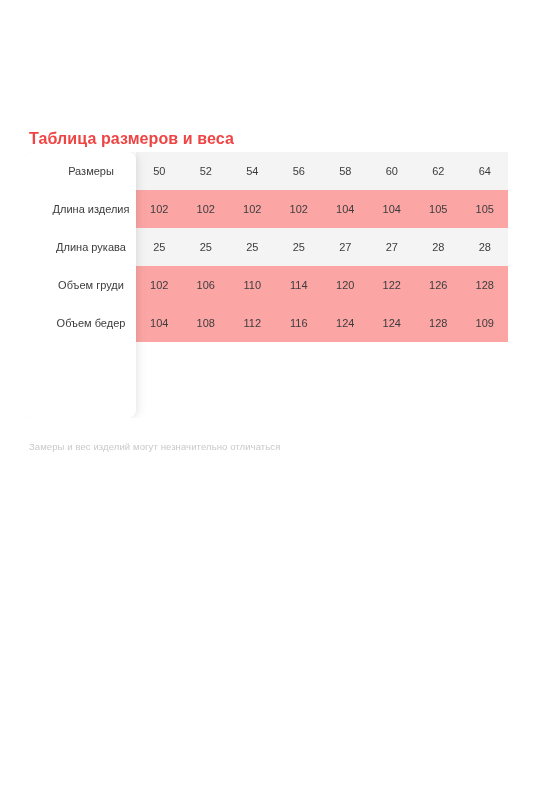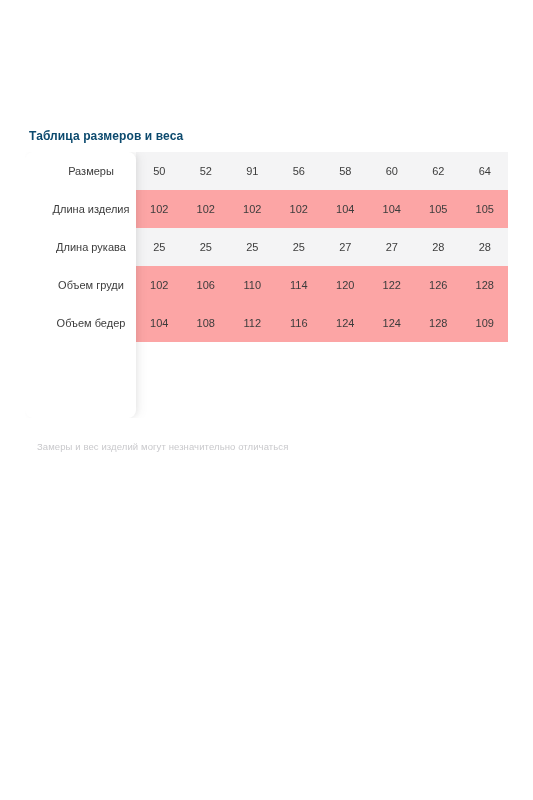--- a/index.html
+++ b/index.html
@@ -27,23 +27,23 @@
     position: absolute;
     left: 0;
     top: 0;
     width: 533px;
   }
 
   .block-title {
     position: absolute;
     left: 29px;
     top: 118px;
-    font-size: 12px;
+    font-size: 16px;
     font-weight: bold;
-    color: #0c4a6e;
+    color: #ef4444;
     letter-spacing: 0.1px;
     line-height: 16px;
     white-space: nowrap;
   }
 
   
   .table-wrap {
     position: absolute;
     left: 25px;
     top: 152px;
@@ -103,21 +103,21 @@
     background: #ffffff;
     border-radius: 8px;
     box-shadow: 2px 0 5px rgba(0, 0, 0, 0.055),
                 6px 0 10px rgba(0, 0, 0, 0.030);
     z-index: 1;
     pointer-events: none;
   }
 
   .table-note {
     position: absolute;
-    left: 37px;
+    left: 29px;
     top: 430px;
     font-size: 9.5px;
     color: #c9c9cc;
     line-height: 14px;
     letter-spacing: 0.1px;
     white-space: nowrap;
   }
 </style>
 </head>
 <body>
@@ -142,21 +142,21 @@
           <col class="c-val">
             <col class="c-val">
             <col class="c-val">
             <col class="c-val">
         </colgroup>
         <tbody>
             <tr class="stripe">
               <td class="label-cell">Размеры</td>
               <td>50</td>
               <td>52</td>
-              <td>91</td>
+              <td>54</td>
               <td>56</td>
               <td>58</td>
               <td>60</td>
               <td>62</td>
               <td>64</td>
             </tr>
             <tr class="plain">
               <td class="label-cell">Длина изделия</td>
               <td>102</td>
               <td>102</td>

